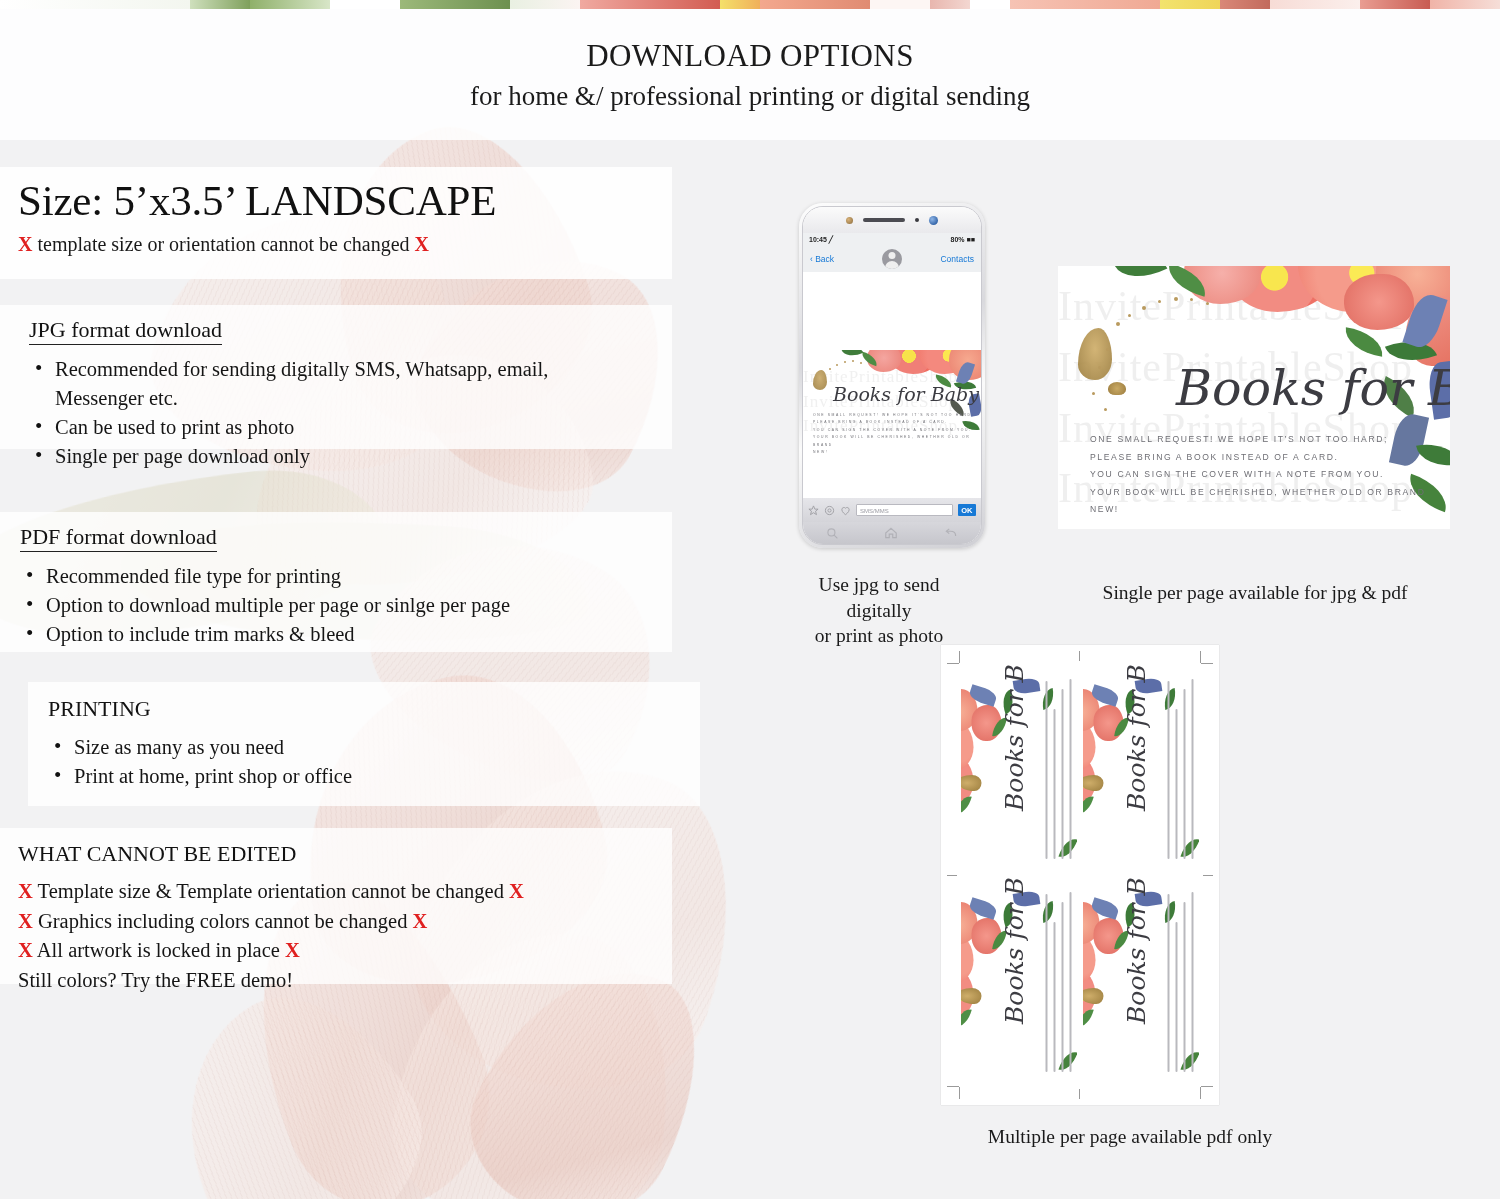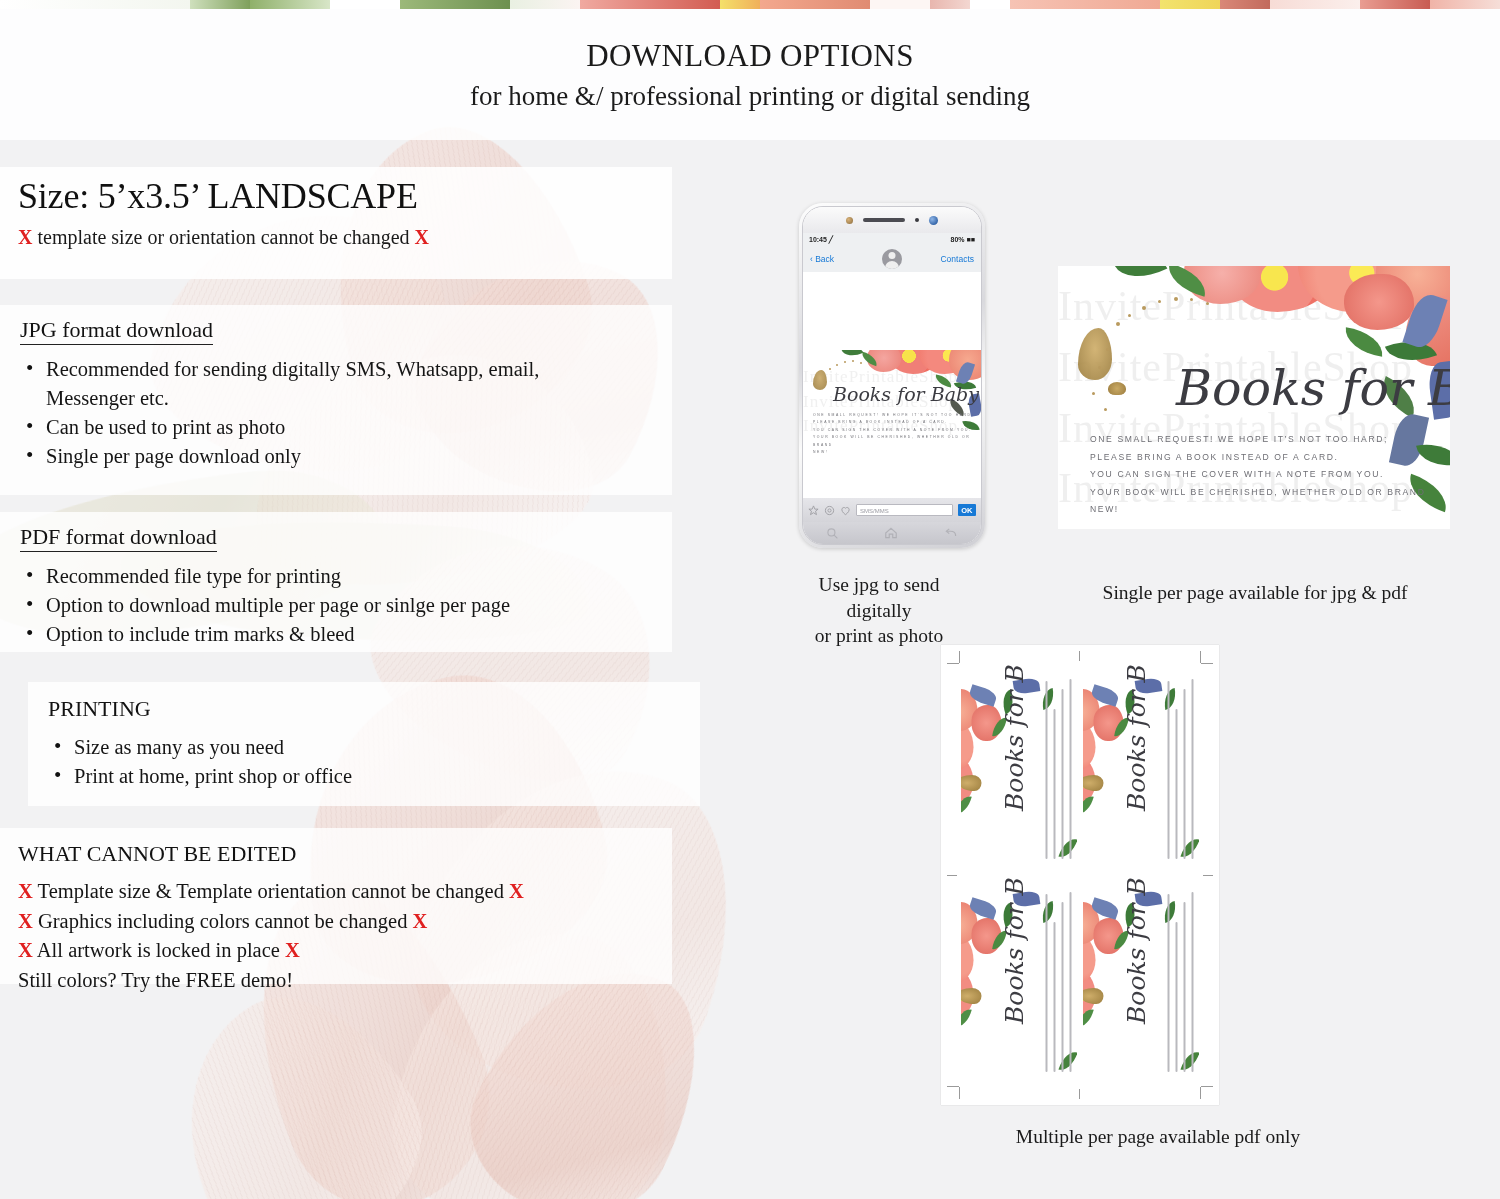--- a/index.html
+++ b/index.html
@@ -29,21 +29,21 @@
   .panel{position:absolute;left:0;background:rgba(255,255,255,.80);}
   .panel.solid{background:rgba(255,255,255,.88);}
 
   
   .hdr{position:absolute;left:0;top:9px;width:1500px;height:131px;background:rgba(255,255,255,.86);
        display:flex;flex-direction:column;align-items:center;justify-content:center;}
   .hdr h1{margin:0;font-size:31px;font-weight:400;letter-spacing:.4px;color:#1b1b1b;line-height:1.25;}
   .hdr h2{margin:4px 0 0;font-size:27px;font-weight:400;color:#1b1b1b;line-height:1.2;}
 
   
-  .size-title{font-size:36px;letter-spacing:-.2px;color:#111;margin:0;line-height:1.1;}
+  .size-title{font-size:43px;letter-spacing:-.2px;color:#111;margin:0;line-height:1.1;}
   .size-sub{font-size:20px;color:#1a1a1a;margin:9px 0 0;}
   .xm{color:#e02020;font-weight:700;}
   .sec-head{font-size:22px;color:#121212;margin:0 0 4px;display:inline-block;
             border-bottom:1.5px solid #222;padding-bottom:1px;}
   .sec-head.plain{border-bottom:none;}
   ul.bl{list-style:none;margin:6px 0 0;padding:0;}
   ul.bl li{font-size:20.5px;color:#151515;line-height:1.42;padding-left:26px;position:relative;}
   ul.bl li:before{content:"\2022";position:absolute;left:6px;top:-1px;font-size:21px;color:#111;}
   ul.bl li.cont:before{content:"";}
   .edit-line{font-size:20.5px;color:#151515;line-height:1.44;margin:0;}
@@ -178,21 +178,21 @@
 
   <div class="panel solid" style="top:167px;width:672px;height:112px;padding:10px 0 0 18px;box-sizing:border-box;">
     <p class="size-title">Size: 5’x3.5’ LANDSCAPE</p>
     <p class="size-sub">
       <span class="xm">X</span>
       <span>template size or orientation cannot be changed</span>
       <span class="xm">X</span>
     </p>
   </div>
 
-  <div class="panel" style="top:305px;width:672px;height:190px;padding:12px 0 0 20px;box-sizing:border-box;">
+  <div class="panel" style="top:305px;width:672px;height:144px;padding:12px 0 0 29px;box-sizing:border-box;">
     <span class="sec-head">JPG format download</span>
     <ul class="bl">
       <li>Recommended for sending digitally SMS, Whatsapp, email,</li>
       <li class="cont">Messenger etc.</li>
       <li>Can be used to print as photo</li>
       <li>Single per page download only</li>
     </ul>
   </div>
 
   <div class="panel" style="top:512px;width:672px;height:140px;padding:12px 0 0 20px;box-sizing:border-box;">
@@ -489,16 +489,16 @@
         <div class="script" style="left:56px;top:46px;font-size:25px;">Books for Baby</div>
         <div class="tl" style="left:8px;top:92px;width:178px;"></div>
         <div class="tl" style="left:8px;top:100px;width:150px;"></div>
         <div class="tl" style="left:8px;top:108px;width:170px;"></div>
         <div class="tl" style="left:8px;top:116px;width:180px;"></div>
 
       </div>
     </div>
   </div>
 
-  <div class="cap" style="left:928px;top:1124px;width:460px;">Multiple per page available pdf only</div>
+  <div class="cap" style="left:900px;top:1124px;width:460px;">Multiple per page available pdf only</div>
 
 
 </div>
 
 </body></html>

